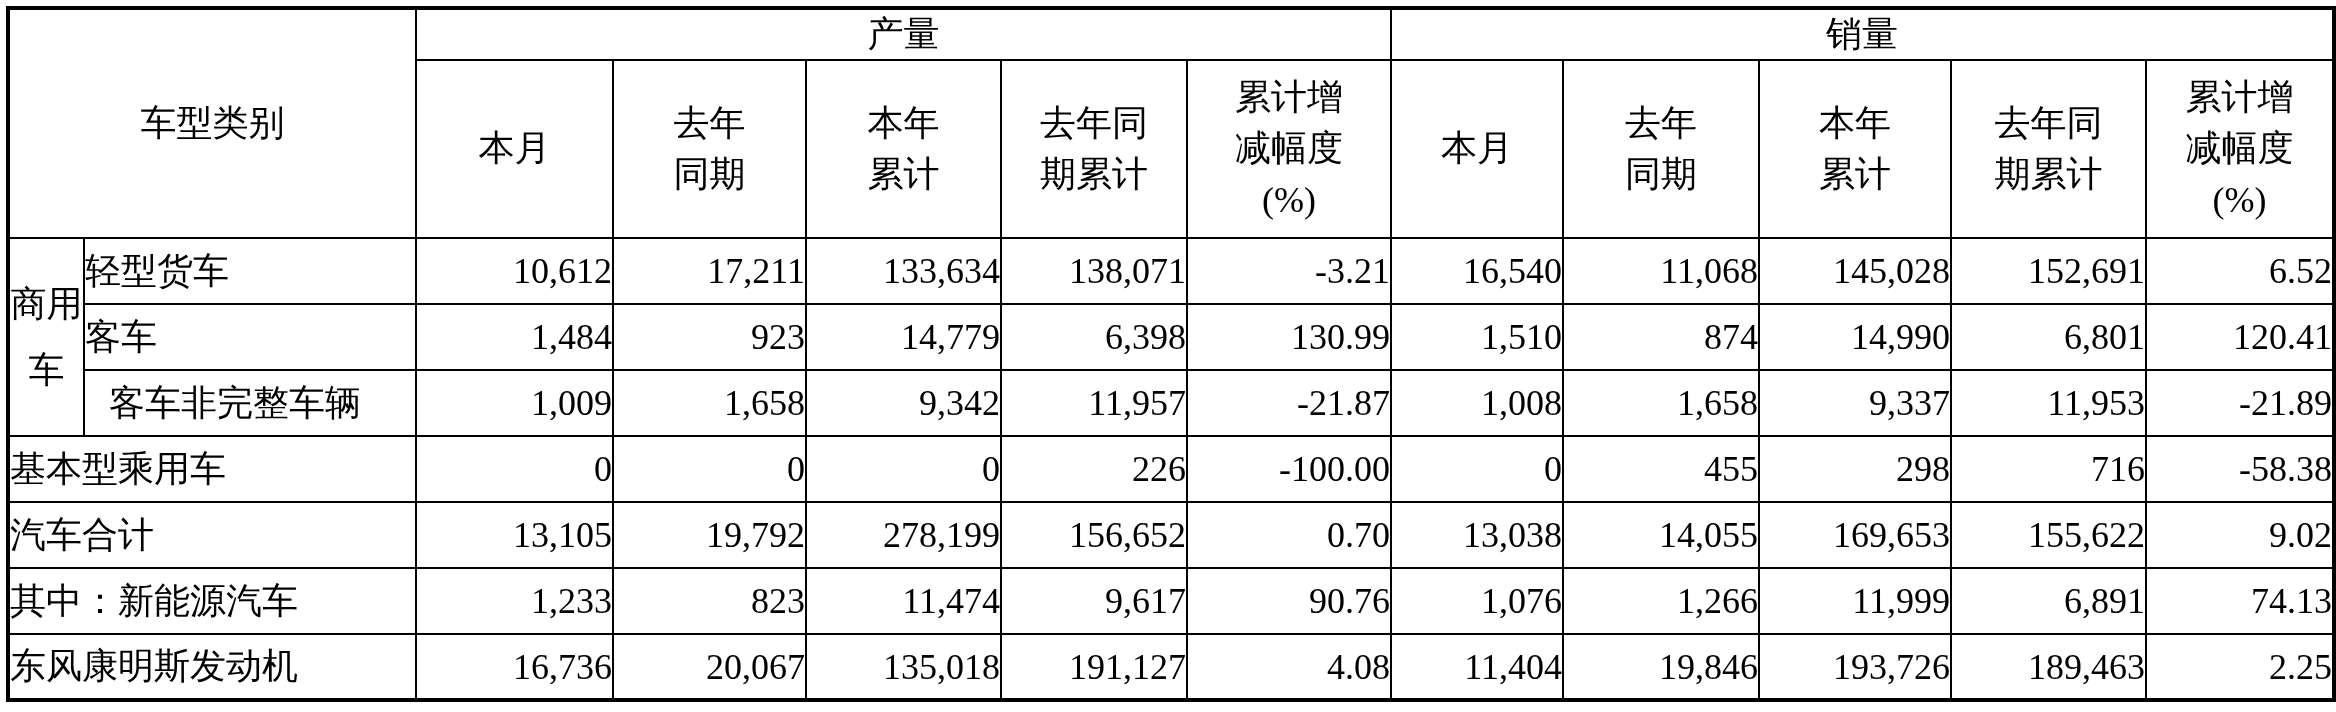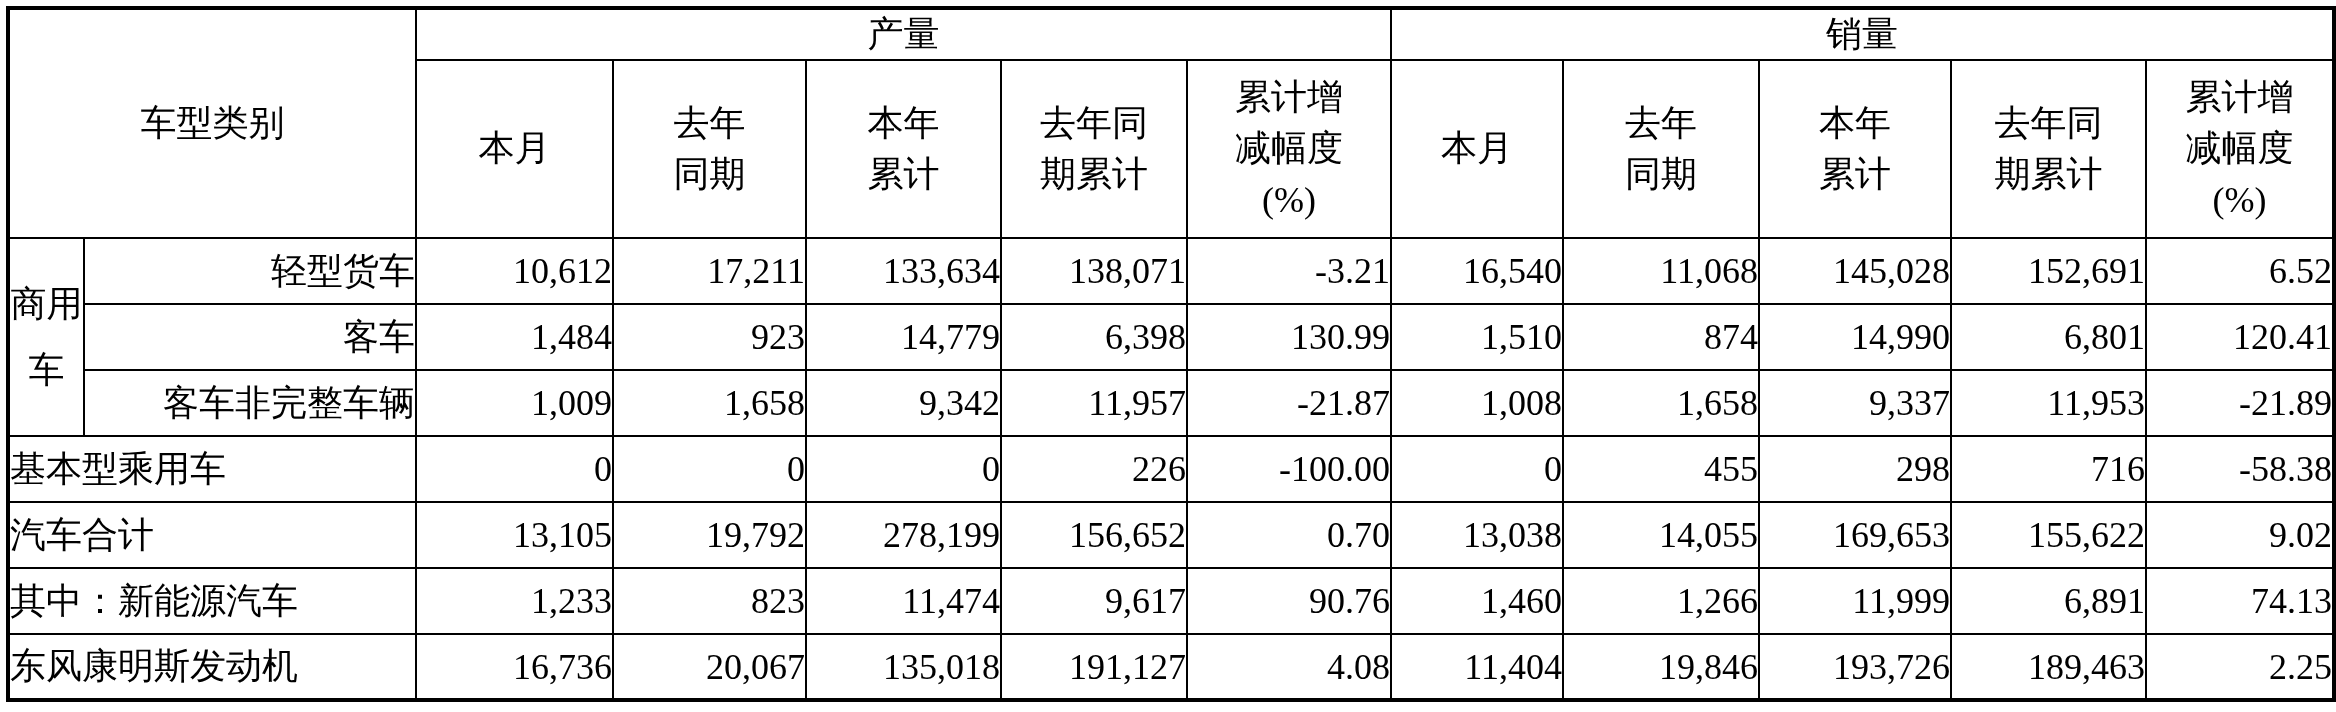--- a/index.html
+++ b/index.html
@@ -50,21 +50,21 @@
     line-height: 1.42;
   }
   td.group-cell {
     text-align: center;
     vertical-align: middle;
     line-height: 66px;
     padding: 0 18px;
     word-break: break-all;
   }
   td.row-label {
-    text-align: right;
+    text-align: left;
     vertical-align: middle;
     padding-left: 6px;
   }
   td.row-label-full {
     text-align: left;
     vertical-align: middle;
     padding-left: 14px;
   }
   td.row-label-indent {
     padding-left: 62px;
@@ -147,21 +147,21 @@
         <td class="num">14,779</td>
         <td class="num">6,398</td>
         <td class="num">130.99</td>
         <td class="num">1,510</td>
         <td class="num">874</td>
         <td class="num">14,990</td>
         <td class="num">6,801</td>
         <td class="num">120.41</td>
       </tr>
       <tr class="data-row">
-        <td class="row-label" style="padding-left:36px">客车非完整车辆</td>
+        <td class="row-label" style="padding-left:24px">客车非完整车辆</td>
         <td class="num">1,009</td>
         <td class="num">1,658</td>
         <td class="num">9,342</td>
         <td class="num">11,957</td>
         <td class="num">-21.87</td>
         <td class="num">1,008</td>
         <td class="num">1,658</td>
         <td class="num">9,337</td>
         <td class="num">11,953</td>
         <td class="num">-21.89</td>
@@ -192,21 +192,21 @@
         <td class="num">155,622</td>
         <td class="num">9.02</td>
       </tr>
       <tr class="data-row">
         <td class="row-label-full row-label-indent" colspan="2">其中：新能源汽车</td>
         <td class="num">1,233</td>
         <td class="num">823</td>
         <td class="num">11,474</td>
         <td class="num">9,617</td>
         <td class="num">90.76</td>
-        <td class="num">1,460</td>
+        <td class="num">1,076</td>
         <td class="num">1,266</td>
         <td class="num">11,999</td>
         <td class="num">6,891</td>
         <td class="num">74.13</td>
       </tr>
       <tr class="data-row">
         <td class="row-label-full" colspan="2">东风康明斯发动机</td>
         <td class="num">16,736</td>
         <td class="num">20,067</td>
         <td class="num">135,018</td>

